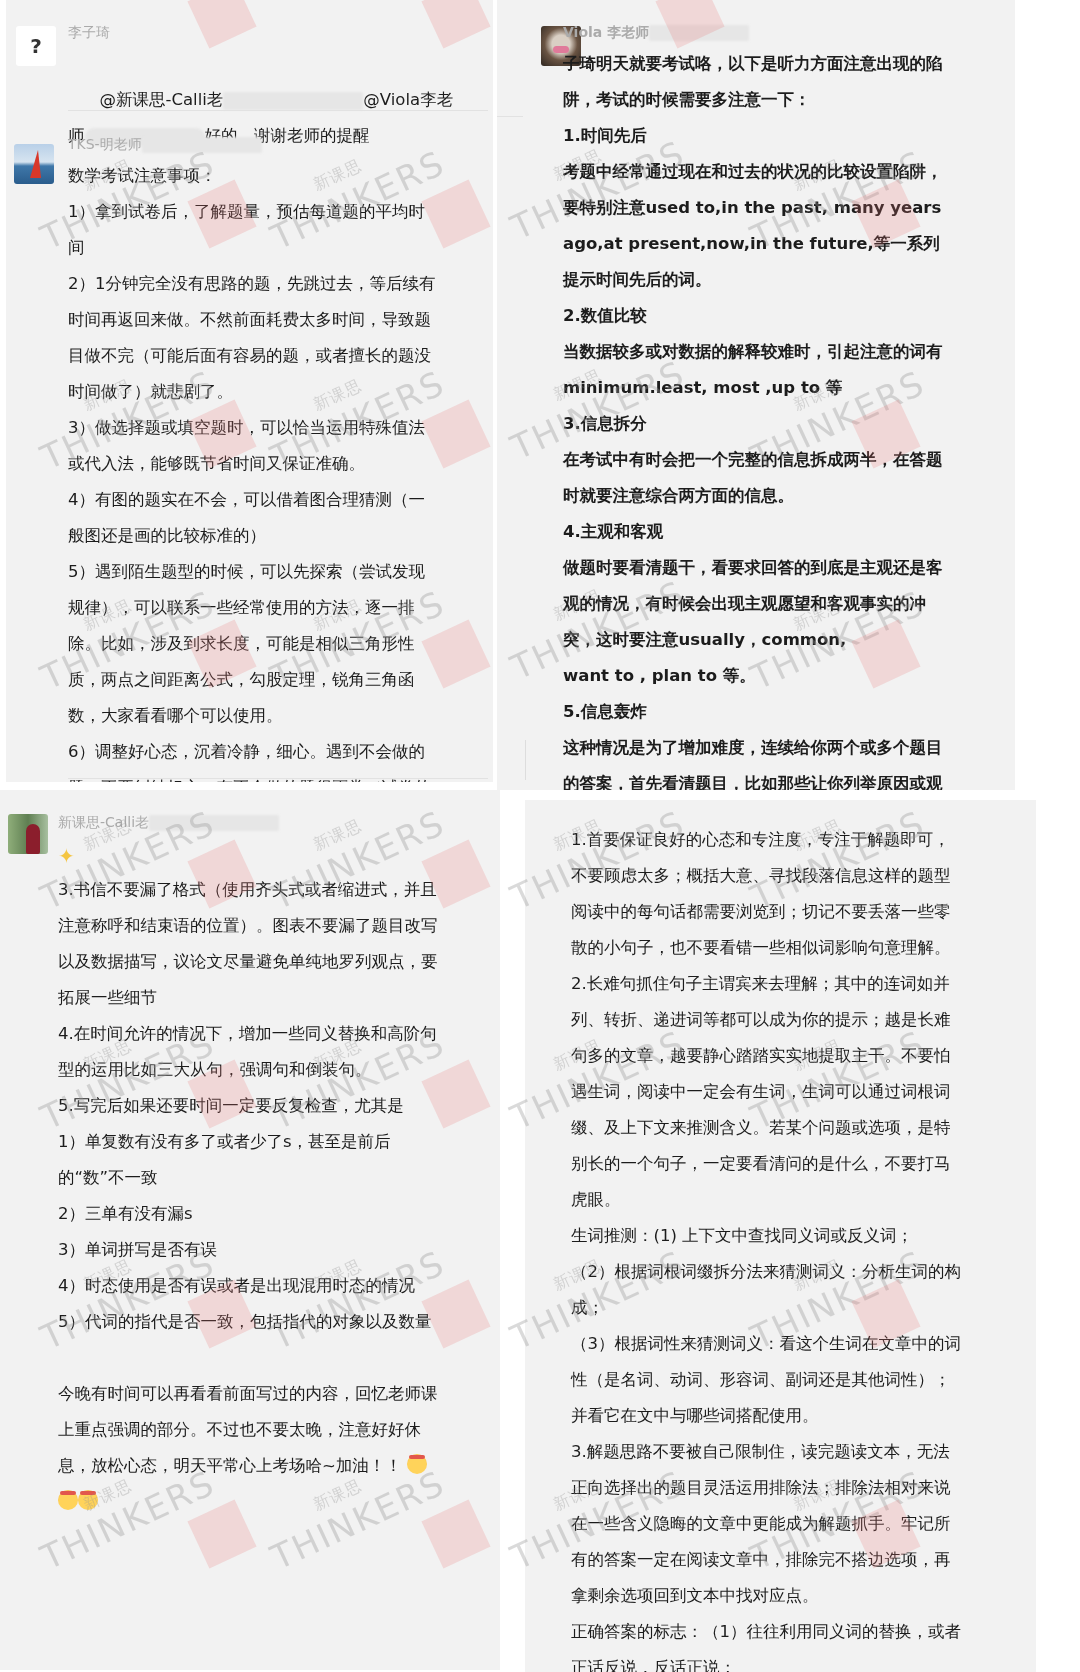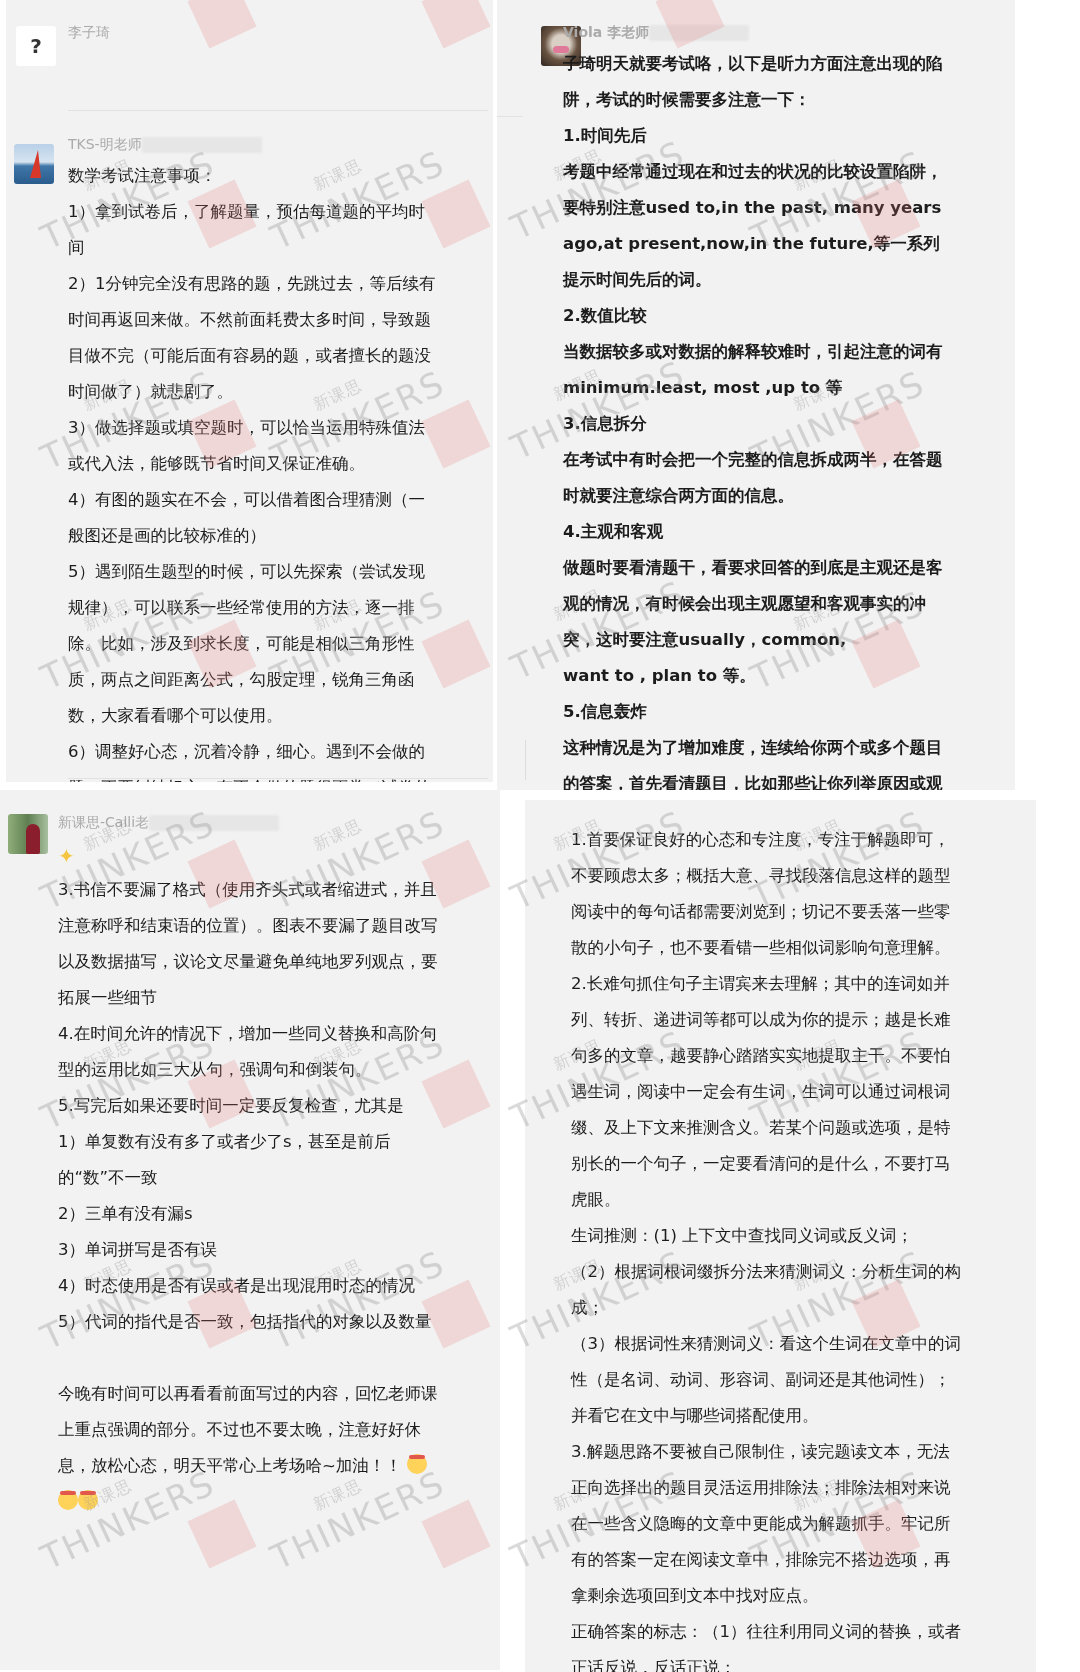--- a/index.html
+++ b/index.html
@@ -50,20 +50,23 @@
   .wm small { display:block; font-size:16px; margin-left:60px; letter-spacing:1px; }
   .wmlogo { position:absolute; width:52px; height:52px; background:rgba(232,120,120,0.22); transform:rotate(-25deg); pointer-events:none; }
 </style>
 </head>
 <body>
 
 <div class="panel" id="p-tl">
   <div class="msg" style="left:0;top:0;width:487px;height:100px;">
     <div class="avatar q" style="left:10px;top:26px;">?</div>
     <div class="sender" style="left:62px;top:24px;">李子琦</div>
+    <div class="text" style="left:62px;top:46px;width:400px;">
+      <span>@新课思-Calli老</span><span class="blur" style="width:140px;"></span><span>@Viola李老</span><br><span>师</span><span class="blur" style="width:120px;border-radius:9px;"></span><span>好的，谢谢老师的提醒</span>
+    </div>
   </div>
   <div class="divider" style="left:62px;top:110px;width:420px;"></div>
 
   <div class="msg" style="left:0;top:120px;width:487px;height:660px;">
     <div class="avatar sail" style="left:8px;top:24px;"></div>
     <div class="sender" style="left:62px;top:16px;"><span>TKS-明老师</span><span class="blur" style="width:120px;height:16px;"></span></div>
     <div class="text" style="left:62px;top:38px;width:370px;"><span>数学考试注意事项：
 1）拿到试卷后，了解题量，预估每道题的平均时间
 2）1分钟完全没有思路的题，先跳过去，等后续有时间再返回来做。不然前面耗费太多时间，导致题目做不完（可能后面有容易的题，或者擅长的题没时间做了）就悲剧了。
 3）做选择题或填空题时，可以恰当运用特殊值法或代入法，能够既节省时间又保证准确。

